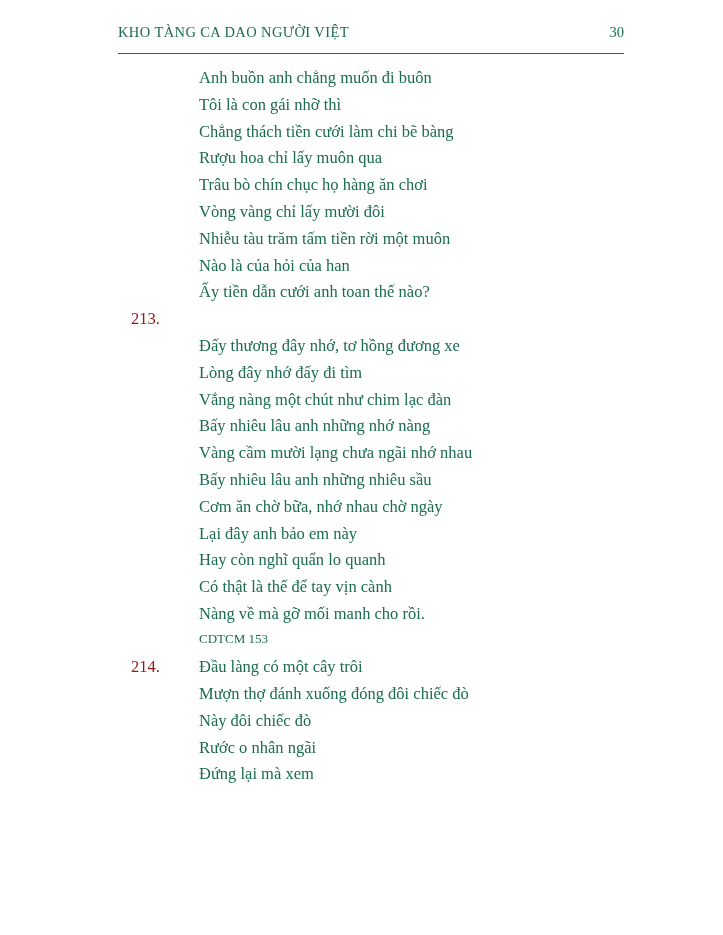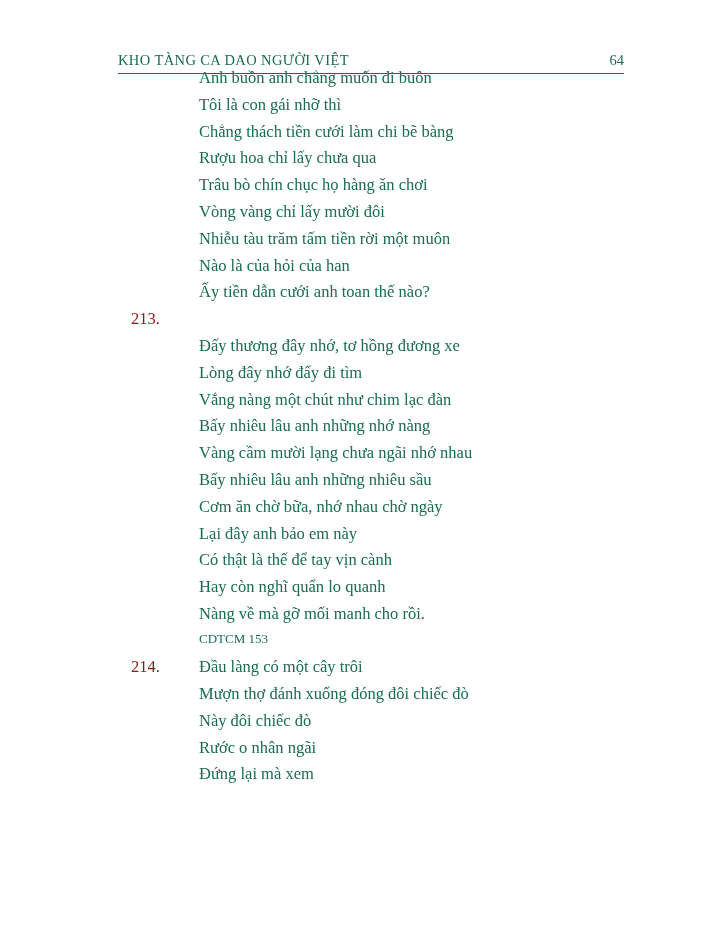--- a/index.html
+++ b/index.html
@@ -15,27 +15,27 @@
   .page {
     position: relative;
     width: 723px;
     height: 935px;
     box-sizing: border-box;
     padding: 0;
   }
   .header {
     position: absolute;
     left: 118px;
-    top: 52px;
+    top: 24px;
     width: 506px;
     display: flex;
     align-items: flex-end;
     justify-content: space-between;
     border-bottom: 1.5px solid #1a6b52;
-    padding-bottom: 4px;
+    padding-bottom: 12px;
   }
   .header-title {
     font-family: "Liberation Serif", serif;
     font-size: 14.5px;
     letter-spacing: 0.4px;
     color: #1a6b52;
     font-variant: small-caps;
     text-transform: uppercase;
   }
   .header-page {
@@ -80,41 +80,41 @@
     min-height: 26.5px;
   }
 </style>
 </head>
 <body>
 
 <div class="page">
 
   <div class="header">
     <div class="header-title">KHO TÀNG CA DAO NGƯỜI VIỆT</div>
-    <div class="header-page">64</div>
+    <div class="header-page">30</div>
   </div>
 
   <div class="content">
 
     <div>
       <div class="line-row">
         <div class="num"></div>
         <div class="verse first">Anh buồn anh chẳng muốn đi buôn</div>
       </div>
       <div class="line-row">
         <div class="num"></div>
         <div class="verse">Tôi là con gái nhỡ thì</div>
       </div>
       <div class="line-row">
         <div class="num"></div>
         <div class="verse">Chẳng thách tiền cưới làm chi bẽ bàng</div>
       </div>
       <div class="line-row">
         <div class="num"></div>
-        <div class="verse">Rượu hoa chỉ lấy chưa qua</div>
+        <div class="verse">Rượu hoa chỉ lấy muôn qua</div>
       </div>
       <div class="line-row">
         <div class="num"></div>
         <div class="verse">Trâu bò chín chục họ hàng ăn chơi</div>
       </div>
       <div class="line-row">
         <div class="num"></div>
         <div class="verse">Vòng vàng chỉ lấy mười đôi</div>
       </div>
       <div class="line-row">
@@ -162,25 +162,25 @@
       <div class="line-row">
         <div class="num"></div>
         <div class="verse">Cơm ăn chờ bữa, nhớ nhau chờ ngày</div>
       </div>
       <div class="line-row">
         <div class="num"></div>
         <div class="verse">Lại đây anh bảo em này</div>
       </div>
       <div class="line-row">
         <div class="num"></div>
+        <div class="verse">Hay còn nghĩ quẩn lo quanh</div>
+      </div>
+      <div class="line-row">
+        <div class="num"></div>
         <div class="verse">Có thật là thế để tay vịn cành</div>
-      </div>
-      <div class="line-row">
-        <div class="num"></div>
-        <div class="verse">Hay còn nghĩ quẩn lo quanh</div>
       </div>
       <div class="line-row">
         <div class="num"></div>
         <div class="verse">Nàng về mà gỡ mối manh cho rồi.</div>
       </div>
       <div class="line-row row-source">
         <div class="num"></div>
         <div class="source">CDTCM 153</div>
       </div>
     </div>

